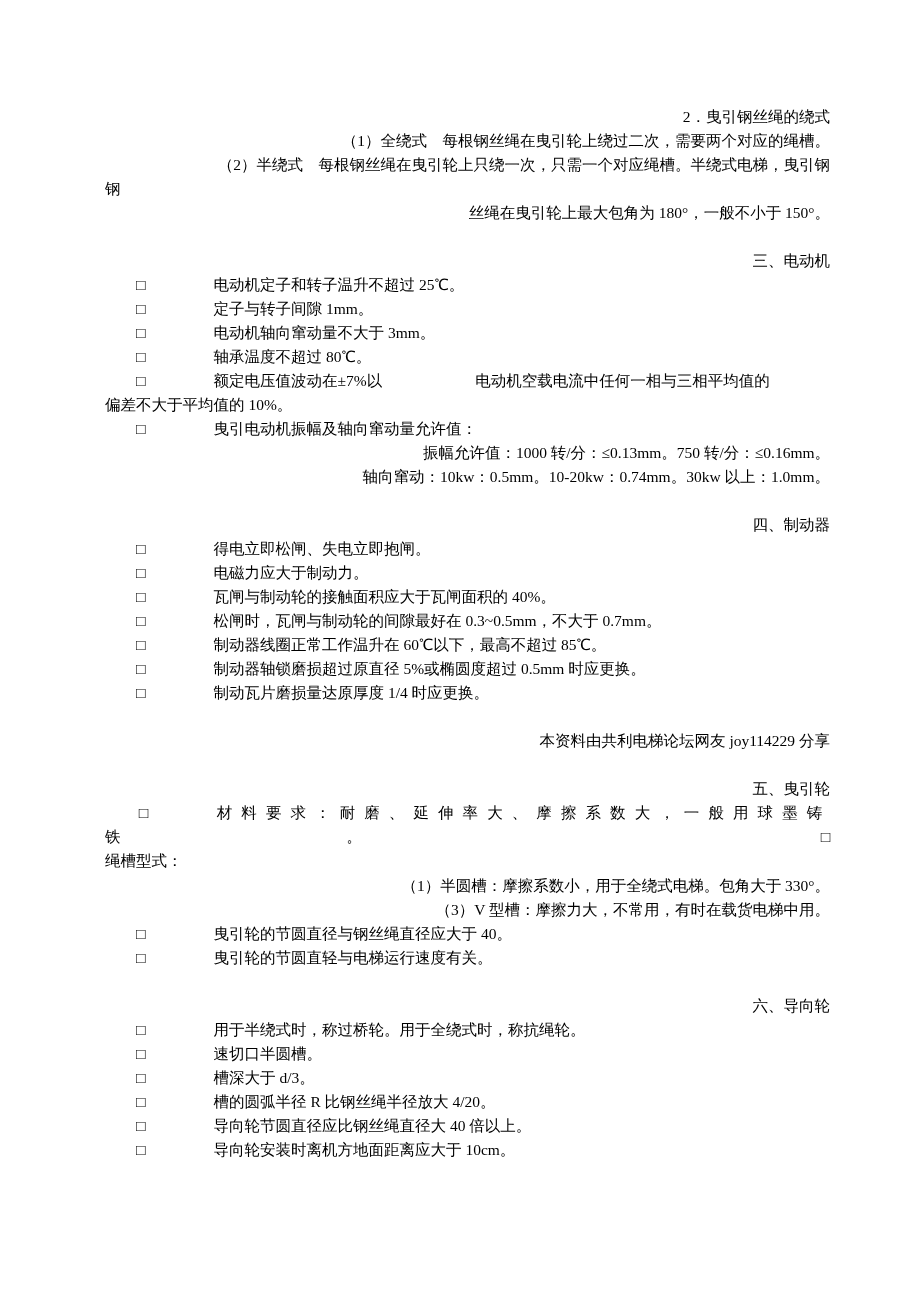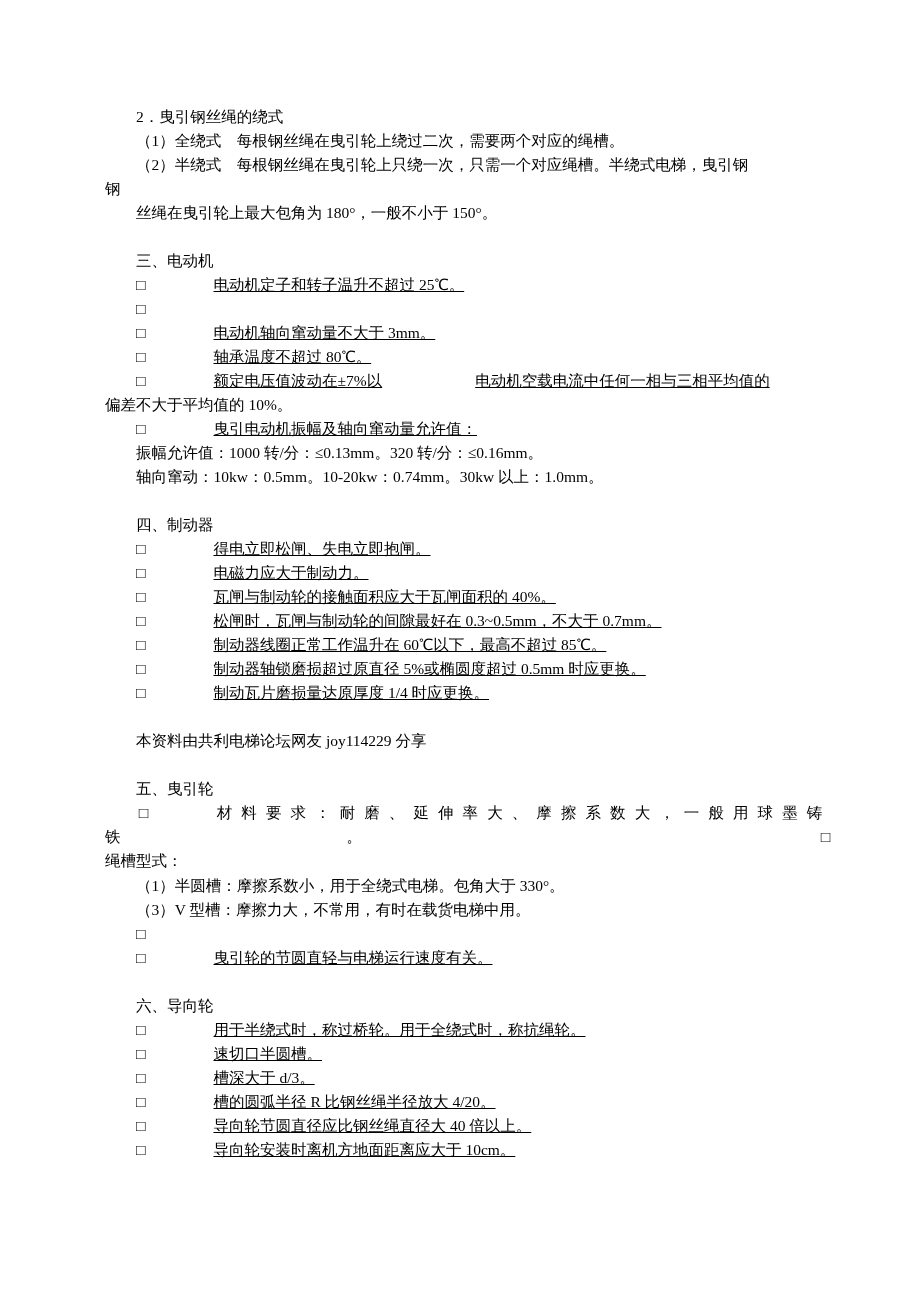--- a/index.html
+++ b/index.html
@@ -13,35 +13,35 @@
     width: 920px;
   }
   .page {
     padding: 105px 90px 60px 105px;
   }
   .line {
     white-space: pre-wrap;
   }
   .indent {
     text-indent: 2em;
+    text-align: right;
   }
   .noindent {
     text-indent: 0;
   }
   .bullet {
     display: flex;
   }
   .bullet .marker {
     width: 1em;
     margin-left: 2em;
     margin-right: 4em;
   }
   .bullet .content {
     flex: 1;
-    text-decoration: underline;
   }
   .blank {
     height: 1.55em;
   }
   .spread {
     letter-spacing: 0.5em;
   }
 </style>
 </head>
 <body>
@@ -56,39 +56,40 @@
 
   <div class="blank"></div>
 
   <div class="line indent">三、电动机</div>
   <div class="bullet">
       <span class="marker">□</span>
       <span class="content">电动机定子和转子温升不超过 25℃。</span>
     </div>
   <div class="bullet">
       <span class="marker">□</span>
+      <span class="content">定子与转子间隙 1mm。</span>
     </div>
   <div class="bullet">
       <span class="marker">□</span>
       <span class="content">电动机轴向窜动量不大于 3mm。</span>
     </div>
   <div class="bullet">
       <span class="marker">□</span>
       <span class="content">轴承温度不超过 80℃。</span>
     </div>
   <div class="bullet">
       <span class="marker">□</span>
       <span class="content"><span>额定电压值波动在±7%以</span><span style="display:inline-block;width:6em;"></span><span>电动机空载电流中任何一相与三相平均值的</span></span>
     </div>
   <div class="line noindent">偏差不大于平均值的 10%。</div>
   <div class="bullet">
       <span class="marker">□</span>
       <span class="content">曳引电动机振幅及轴向窜动量允许值：</span>
     </div>
-  <div class="line indent">振幅允许值：1000 转/分：≤0.13mm。320 转/分：≤0.16mm。</div>
+  <div class="line indent">振幅允许值：1000 转/分：≤0.13mm。750 转/分：≤0.16mm。</div>
   <div class="line indent">轴向窜动：10kw：0.5mm。10-20kw：0.74mm。30kw 以上：1.0mm。</div>
 
   <div class="blank"></div>
 
   <div class="line indent">四、制动器</div>
   <div class="bullet">
       <span class="marker">□</span>
       <span class="content">得电立即松闸、失电立即抱闸。</span>
     </div>
   <div class="bullet">
@@ -122,20 +123,21 @@
 
   <div class="blank"></div>
 
   <div class="line indent">五、曳引轮</div>
   <div class="line noindent" style="text-align:justify;text-align-last:justify;">　　□　　　　<span class="spread">材料要求：耐磨、延伸率大、摩擦系数大，一般用球墨铸铁。</span>　□</div>
   <div class="line noindent">绳槽型式：</div>
   <div class="line indent">（1）半圆槽：摩擦系数小，用于全绕式电梯。包角大于 330°。</div>
   <div class="line indent">（3）V 型槽：摩擦力大，不常用，有时在载货电梯中用。</div>
   <div class="bullet">
       <span class="marker">□</span>
+      <span class="content">曳引轮的节圆直径与钢丝绳直径应大于 40。</span>
     </div>
   <div class="bullet">
       <span class="marker">□</span>
       <span class="content">曳引轮的节圆直轻与电梯运行速度有关。</span>
     </div>
 
   <div class="blank"></div>
 
   <div class="line indent">六、导向轮</div>
   <div class="bullet">

